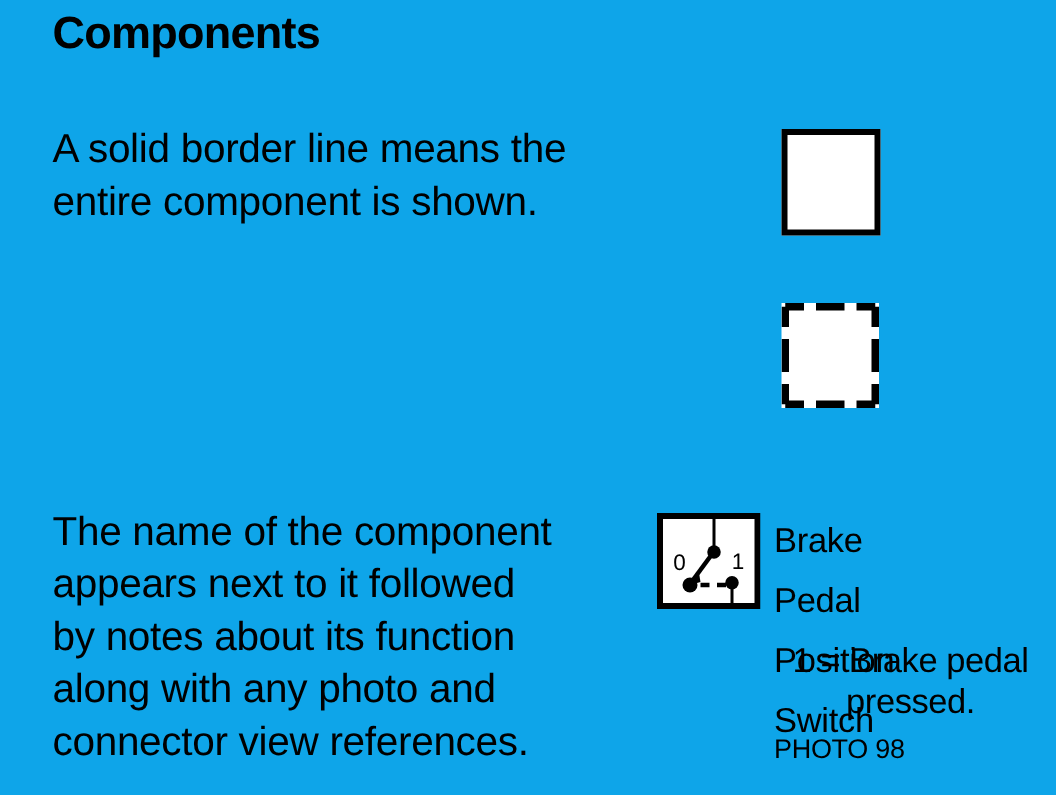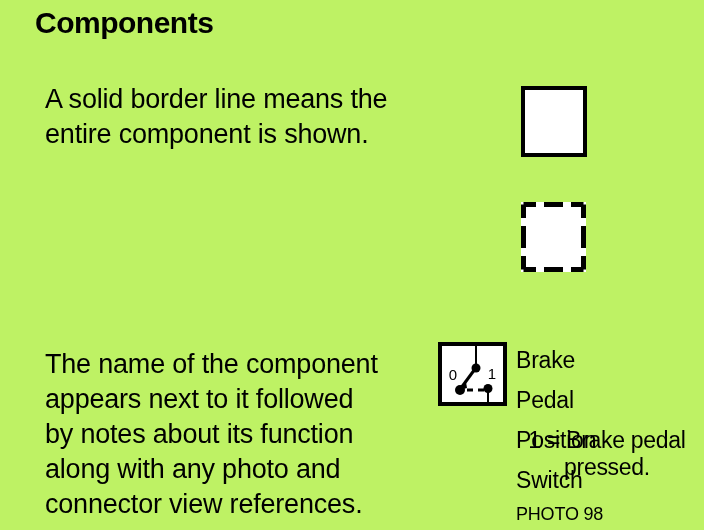--- a/index.html
+++ b/index.html
@@ -12,47 +12,47 @@
     height: 530px;
     position: relative;
     overflow: hidden;
     font-family: "Liberation Sans", sans-serif;
     color: #000000;
     -webkit-font-smoothing: none;
   }
   .slide {
     position: absolute;
     inset: 0;
-    background: #bef264;
+    background: #0ea5e9;
   }
 
   
   .title {
     position: absolute;
     left: 35px;
     top: 6px;
     font-size: 30px;
     font-weight: bold;
     letter-spacing: -0.5px;
     line-height: 34px;
     white-space: nowrap;
   }
 
   
   .para {
     position: absolute;
-    left: 45px;
+    left: 35px;
     font-size: 27px;
     line-height: 35px;
     letter-spacing: -0.2px;
     white-space: pre-line;
   }
   #para-solid  { top: 82px;  width: 460px; }
   #para-broken { top: 192px; width: 460px; }
-  #para-name   { top: 337px; width: 430px; margin-top: 10px; }
+  #para-name   { top: 337px; width: 430px; }
 
   
   .sample-solid {
     position: absolute;
     left: 521px;
     top: 86px;
     width: 58px;
     height: 63px;
     border: 4px solid #000;
     box-sizing: content-box;
@@ -97,21 +97,21 @@
     width: 190px;
     font-size: 23px;
     line-height: 27px;
     letter-spacing: -0.3px;
     text-align: center;
     white-space: pre-line;
   }
   .comp-photo {
     position: absolute;
     left: 516px;
-    top: 504px;
+    top: 489px;
     font-size: 18px;
     letter-spacing: -0.2px;
     line-height: 20px;
     white-space: nowrap;
   }
 </style>
 </head>
 <body>
 
 <div class="slide">

